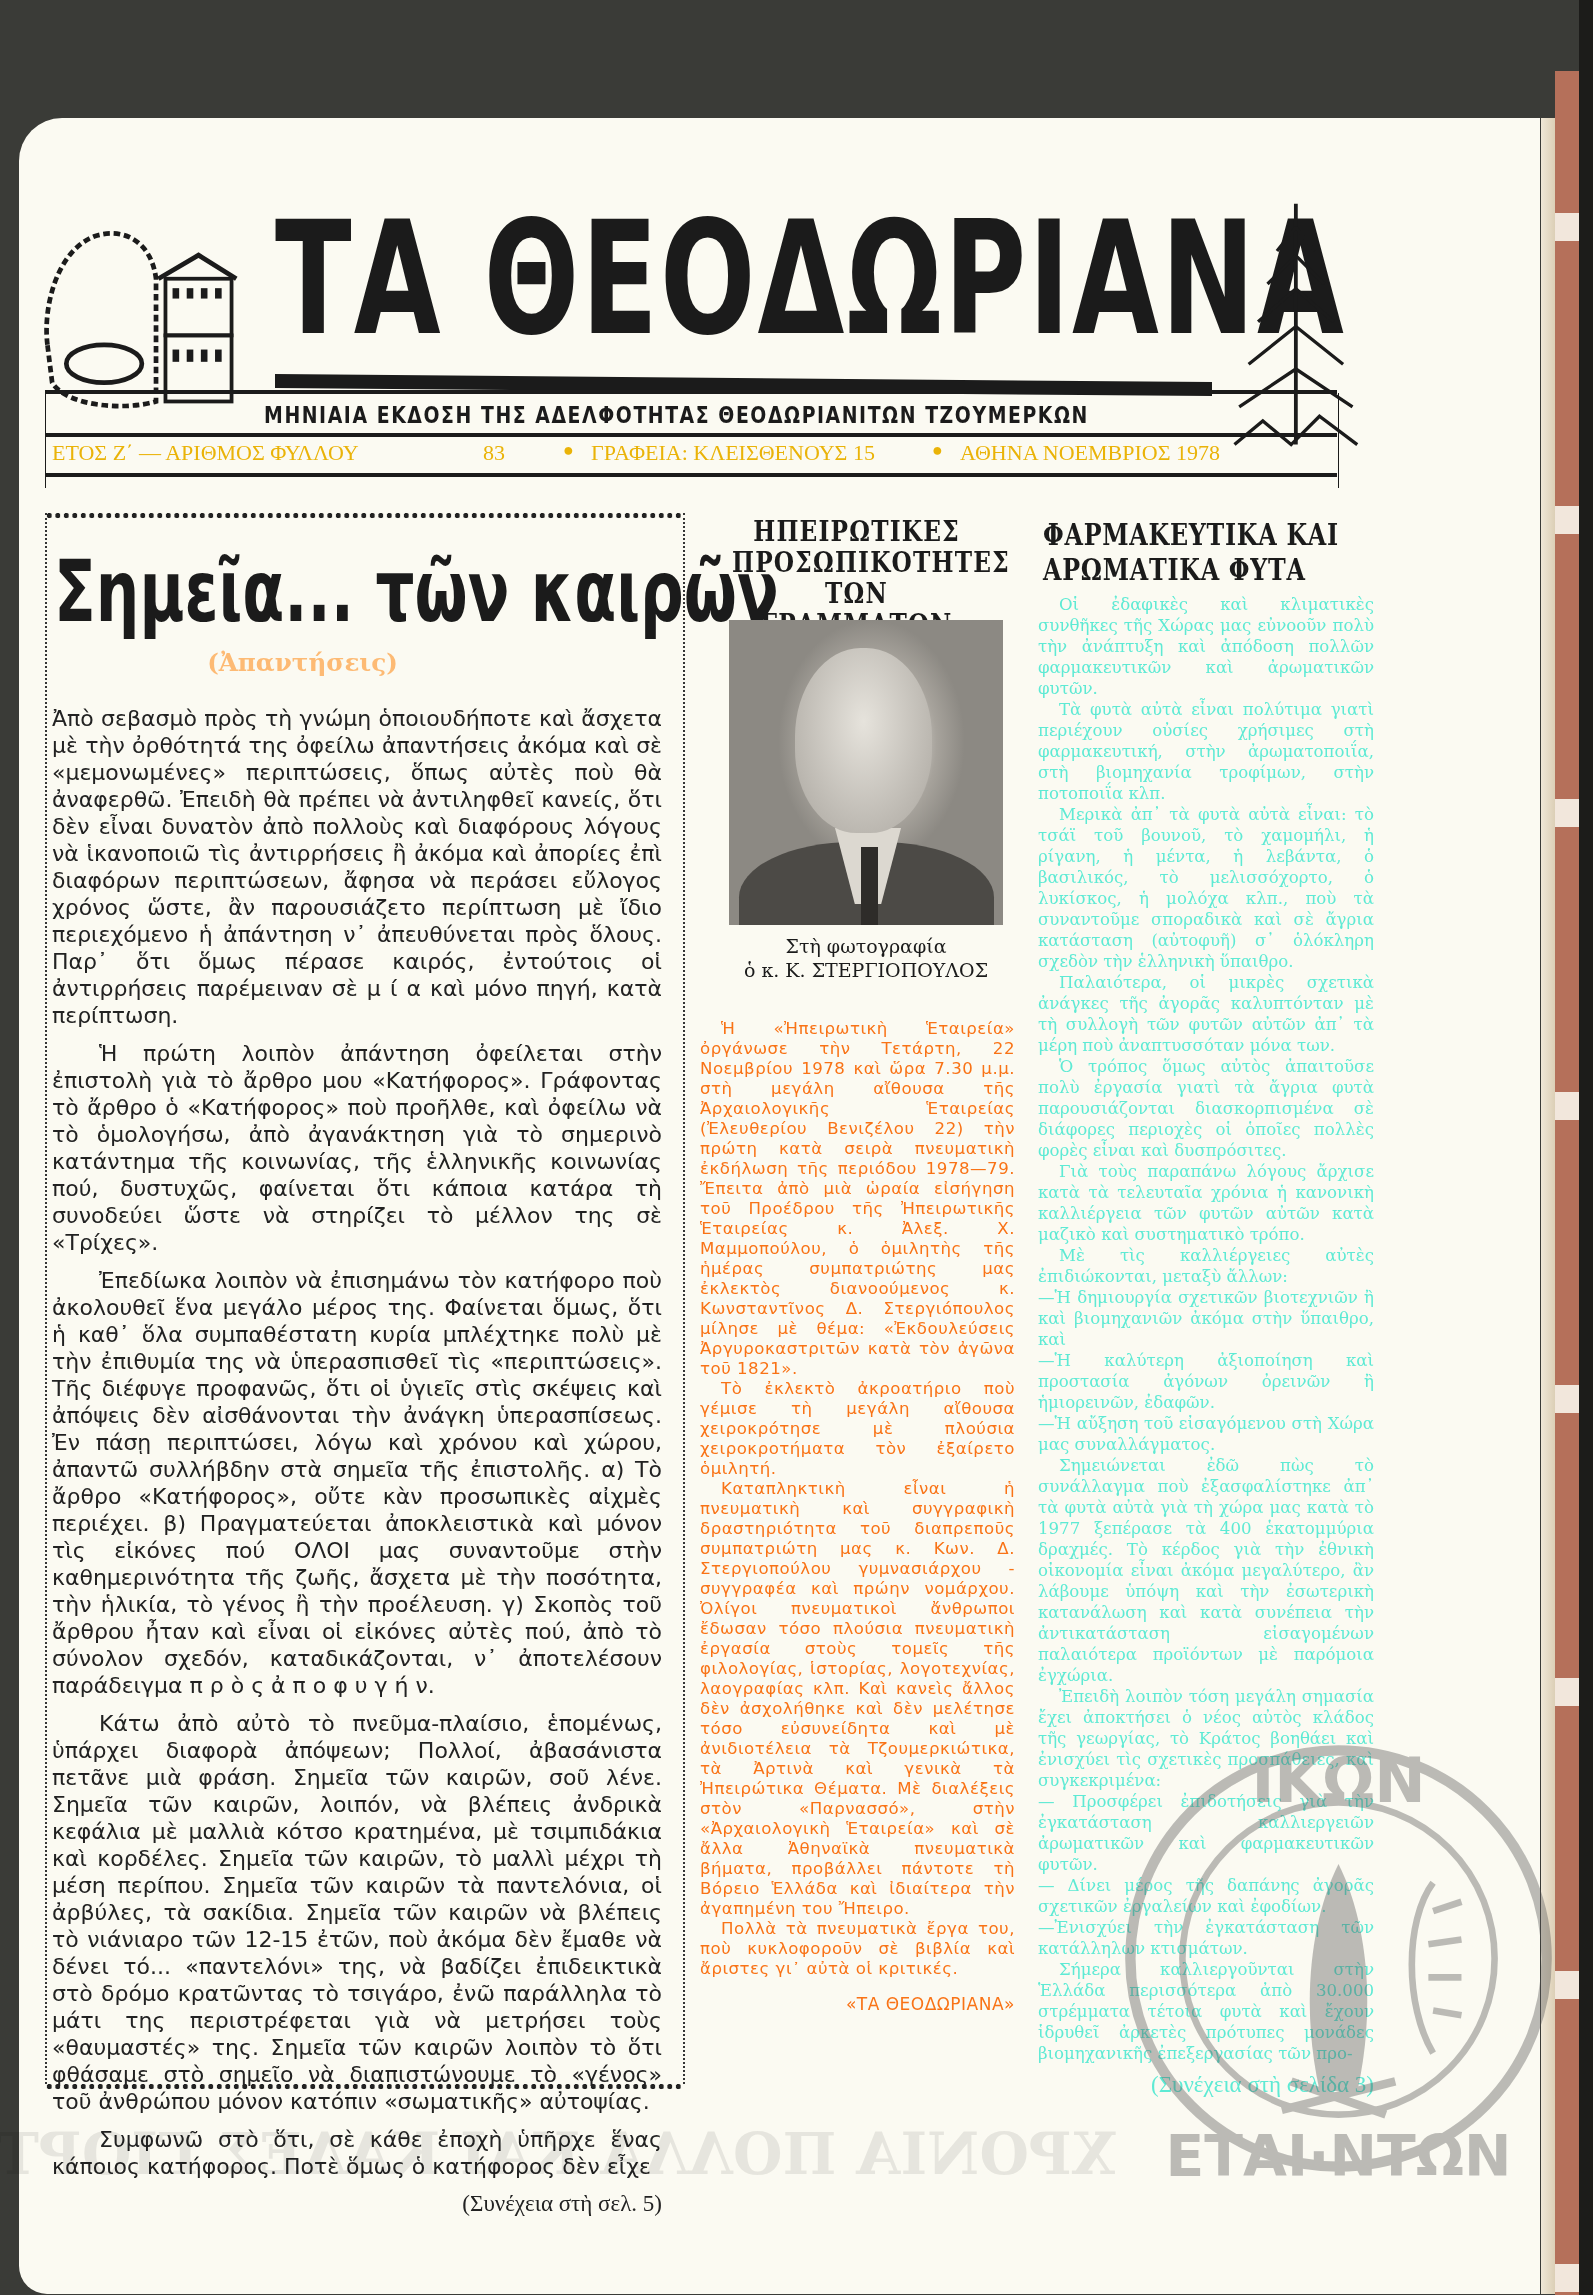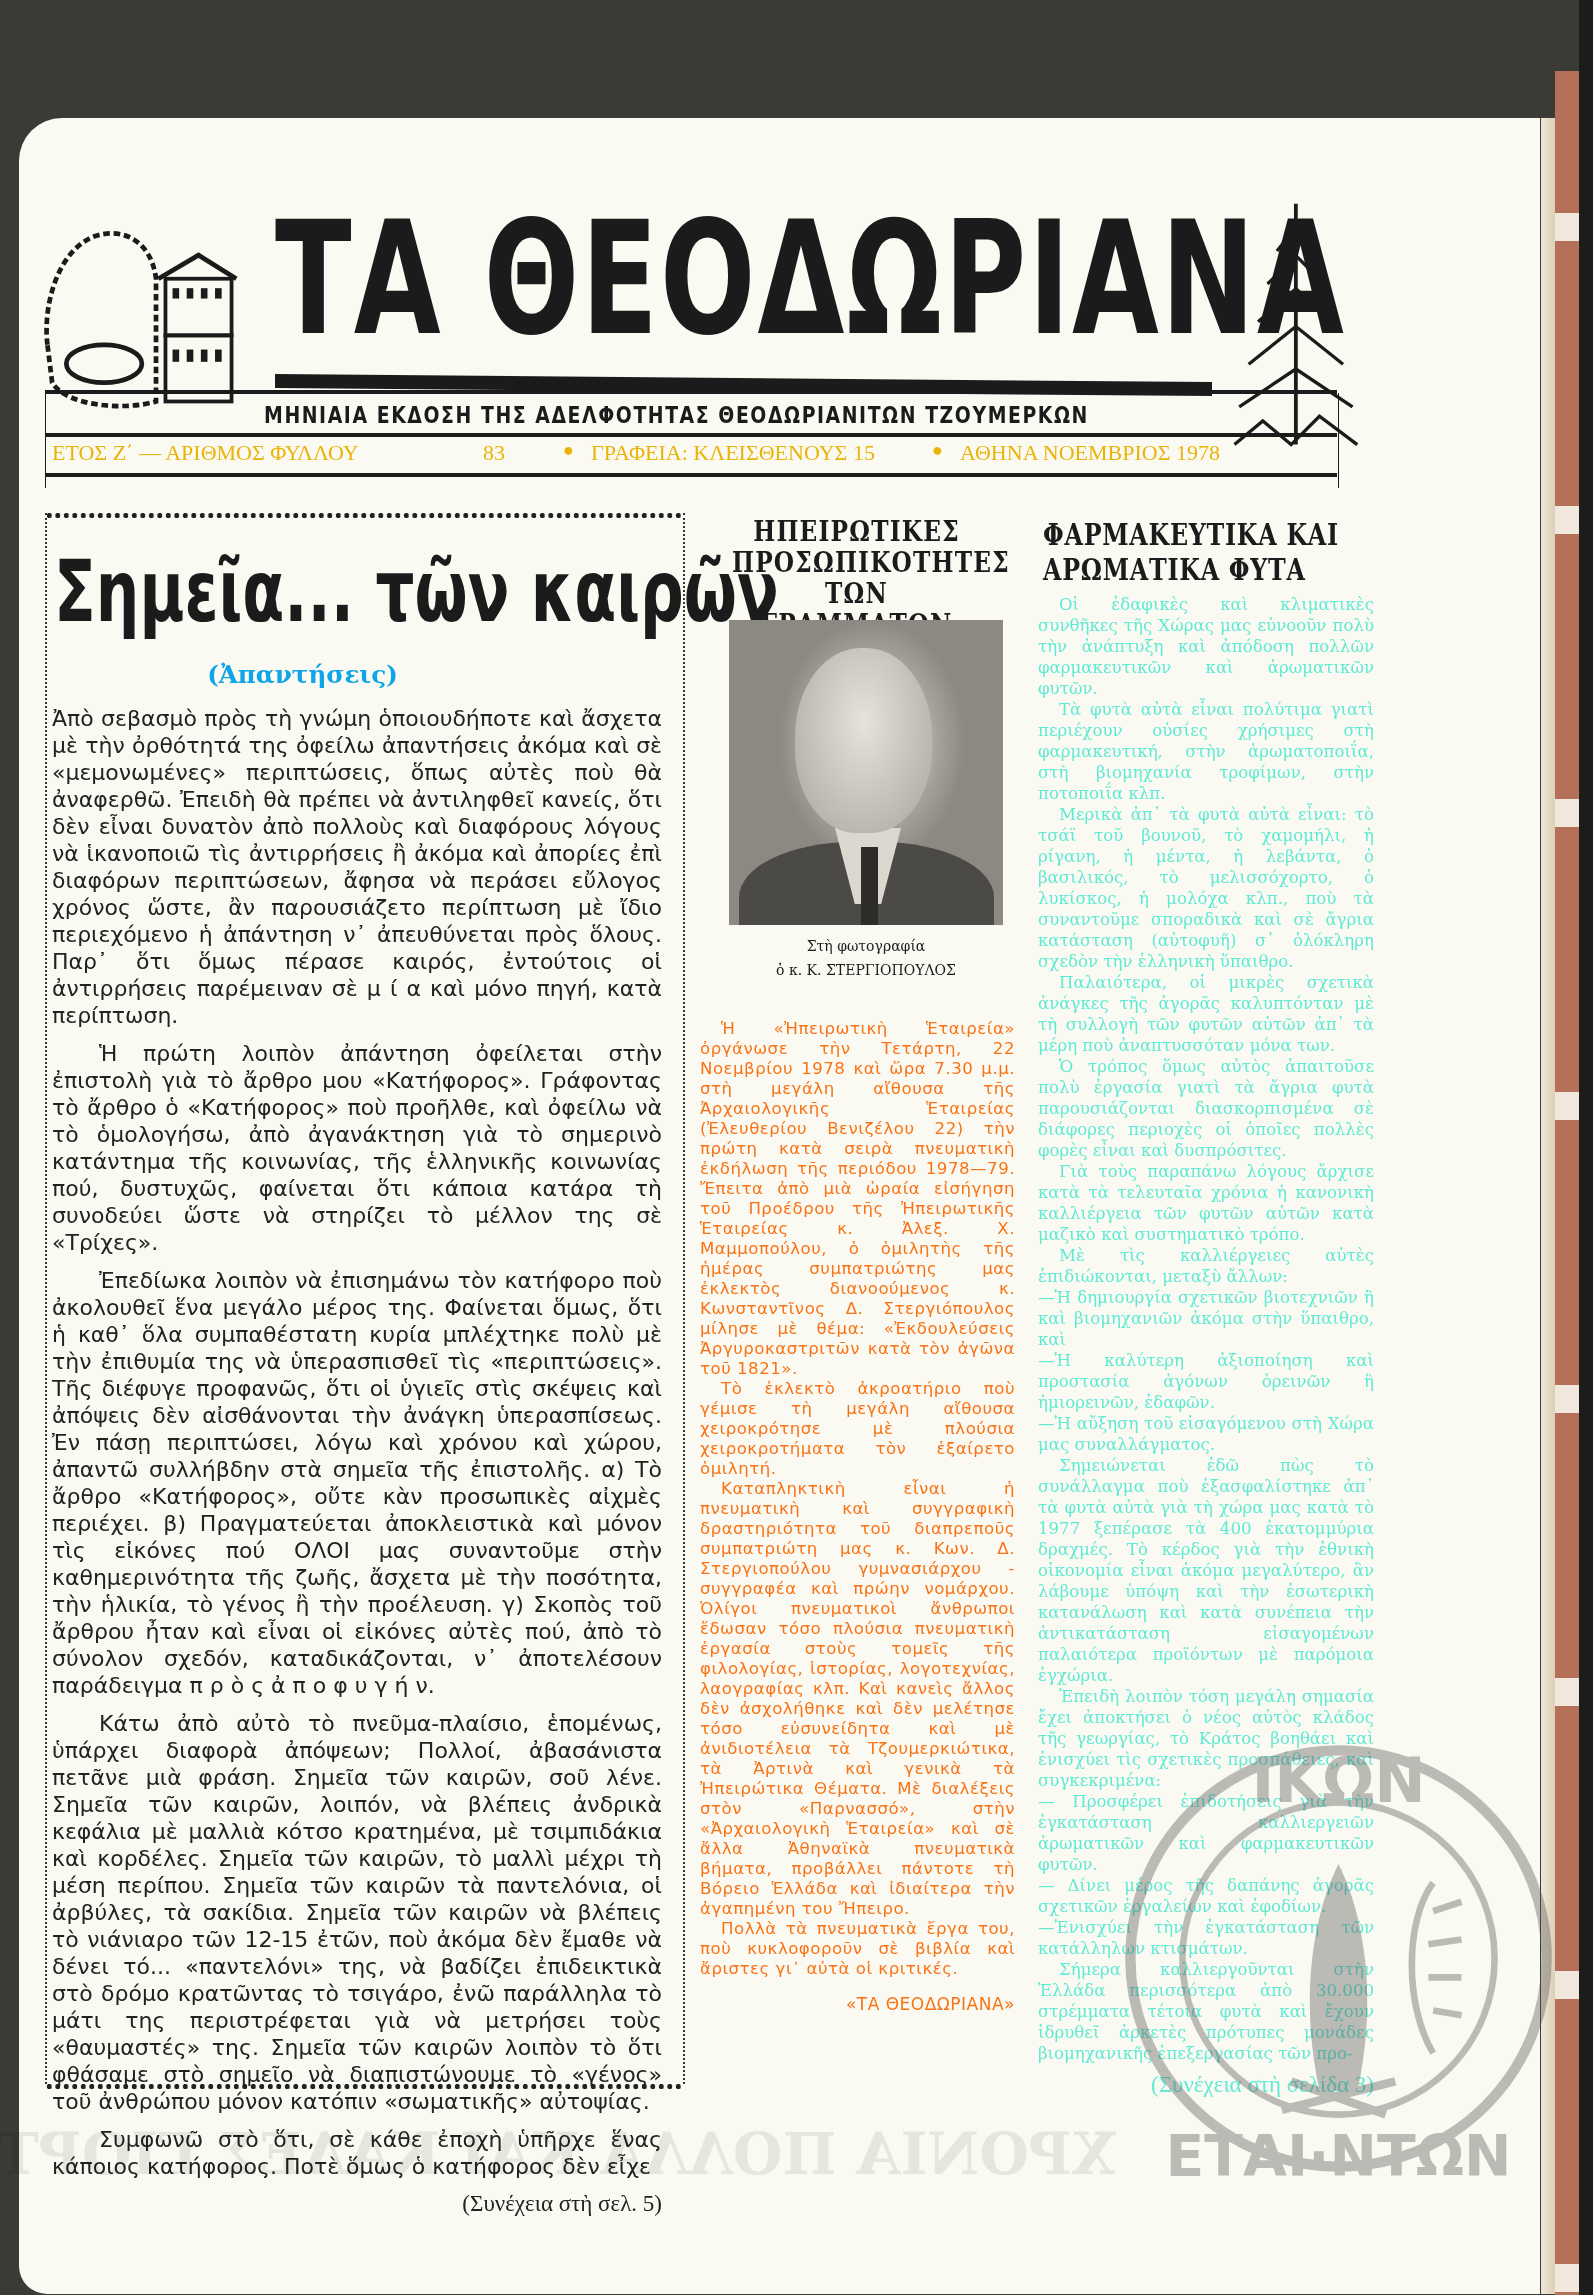--- a/index.html
+++ b/index.html
@@ -78,21 +78,21 @@
     background-size: 8.5px 8.5px;
   }
   .left-title {
     position: absolute; left: 54px; top: 544px; width: 615px;
     font-family: "DejaVu Sans", sans-serif; font-weight: 700; font-size: 85px;
     color: #1b1b1b; white-space: nowrap;
     transform: scaleX(0.72); transform-origin: left top; line-height: 95px;
   }
   .left-subtitle {
     position: absolute; left: 137px; top: 648px; width: 331px; text-align: center;
-    font-family: "DejaVu Serif", serif; font-weight: 700; font-size: 24.6px; color: #0ea5e9; margin-top: 12px;
+    font-family: "DejaVu Serif", serif; font-weight: 700; font-size: 24.6px; color: #fdba74;
   }
   .left-body {
     position: absolute; left: 52px; top: 705px; width: 610px;
     font-family: "DejaVu Sans", sans-serif; font-size: 22px; line-height: 27px;
     color: #222; text-align: justify;
   }
   .left-body p { margin: 0 0 2.8px 0; text-indent: 0; }
   .left-body p.indent { text-indent: 47px; margin-top: 11px; }
   .continued { text-align: right; font-family: "Liberation Serif", serif; font-size: 23px; margin-top: 9.5px; }
 
@@ -119,21 +119,21 @@
   }
   .portrait-collar {
     position: absolute; left: 106px; top: 208px; width: 66px; height: 76px;
     background: #dcd8d0; clip-path: polygon(0 0,100% 0,70% 100%,30% 100%);
   }
   .portrait-tie {
     position: absolute; left: 132px; top: 227px; width: 17px; height: 80px; background: #2e2c29;
   }
   .caption {
     position: absolute; left: 710px; top: 934px; width: 312px; text-align: center;
-    font-family: "DejaVu Serif", serif; font-size: 14px; line-height: 24px; color: #1b1b1b;
+    font-family: "DejaVu Serif", serif; font-size: 19px; line-height: 24px; color: #1b1b1b;
   }
   .mid-body {
     position: absolute; left: 700px; top: 1019px; width: 315px;
     font-family: "DejaVu Sans", sans-serif; font-size: 16.6px; line-height: 20px;
     color: #f97316; text-align: justify; letter-spacing: 0.5px;
   }
   .mid-body p { margin: 0; text-indent: 21px; }
   .signoff { text-align: right; margin-top: 15px; font-family: "DejaVu Sans", sans-serif; font-size: 17px; }
 
   

